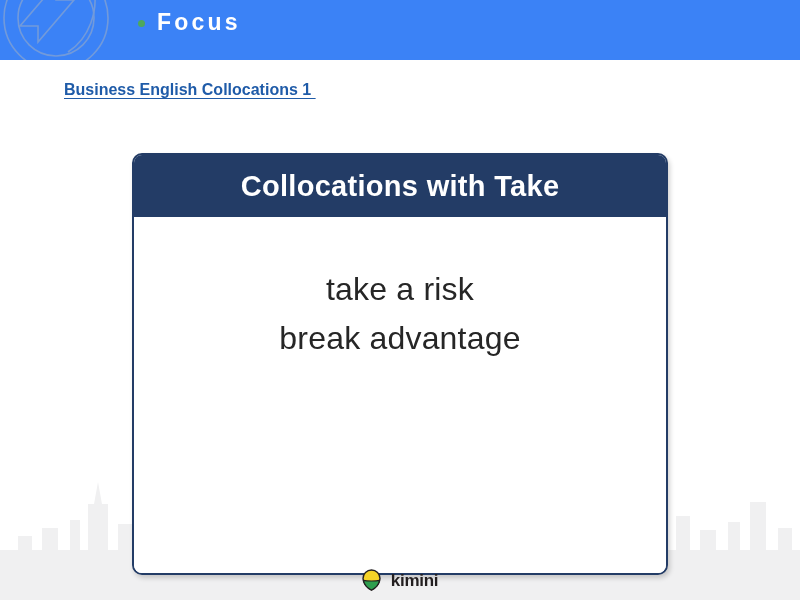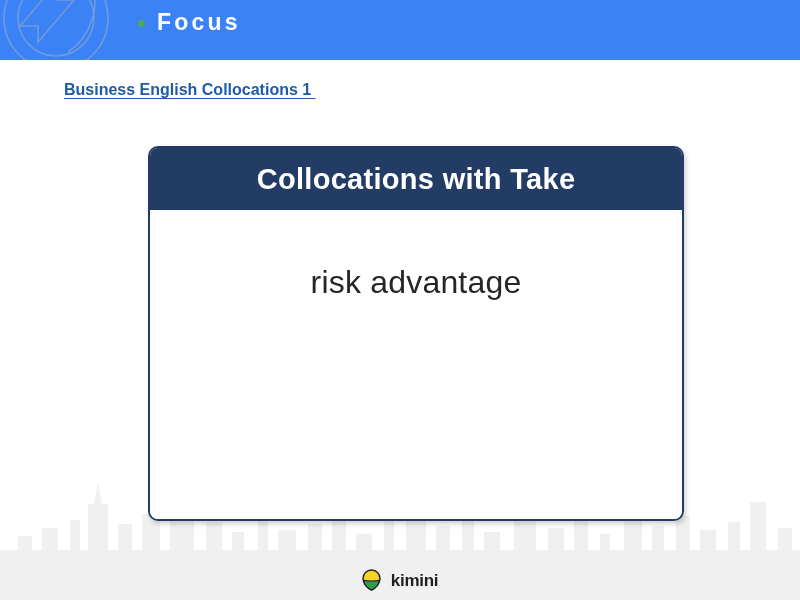--- a/index.html
+++ b/index.html
@@ -91,32 +91,31 @@
     text-underline-offset: 3px;
     white-space: pre;
     cursor: pointer;
     margin-left: 25px;
   }
 
   
   .card {
     position: absolute;
     left: 132px;
-    top: 146px;
+    top: 153px;
     width: 536px;
-    height: 375px;
+    height: 422px;
     border: 2px solid #233C66;
     border-radius: 10px;
     background: #ffffff;
     box-shadow: 2px 3px 5px rgba(0,0,0,0.18);
     box-sizing: border-box;
     overflow: hidden;
     display: flex;
     flex-direction: column;
-    margin-left: 16px;
   }
   .card-header {
     background: #233C66;
     height: 62px;
     flex: none;
     display: flex;
     align-items: center;
     justify-content: center;
   }
   .card-header-title {
@@ -199,21 +198,22 @@
     </div>
   </div>
 
   <a class="lesson-link" href="#">Business English Collocations 1 </a>
 
   <div class="card">
     <div class="card-header">
       <span class="card-header-title">Collocations with Take</span>
     </div>
     <div class="card-body">
-      <div class="collocation-item">risk advantage</div>
+      <div class="collocation-item">take a risk</div>
+      <div class="collocation-item">break advantage</div>
     </div>
   </div>
 
   <div class="kimini-logo">
     <span class="kimini-mark">
       <svg width="19" height="22" viewBox="0 0 19 22" aria-hidden="true">
         <path d="M9.5 1 C14.2 1 18 4.6 18 9.4 C18 14.6 13.2 19.2 9.5 21 C5.8 19.2 1 14.6 1 9.4 C1 4.6 4.8 1 9.5 1 Z" fill="#F5D327" stroke="#231f20" stroke-width="1.4"></path>
         <path d="M1.5 11.4 C3.4 11.8 5.6 12 9.5 12 C13.4 12 15.6 11.8 17.5 11.4 C16.8 15.8 12.7 19.5 9.5 21 C6.3 19.5 2.2 15.8 1.5 11.4 Z" fill="#2E9E4F" stroke="#231f20" stroke-width="1.2"></path>
       </svg>
     </span>

